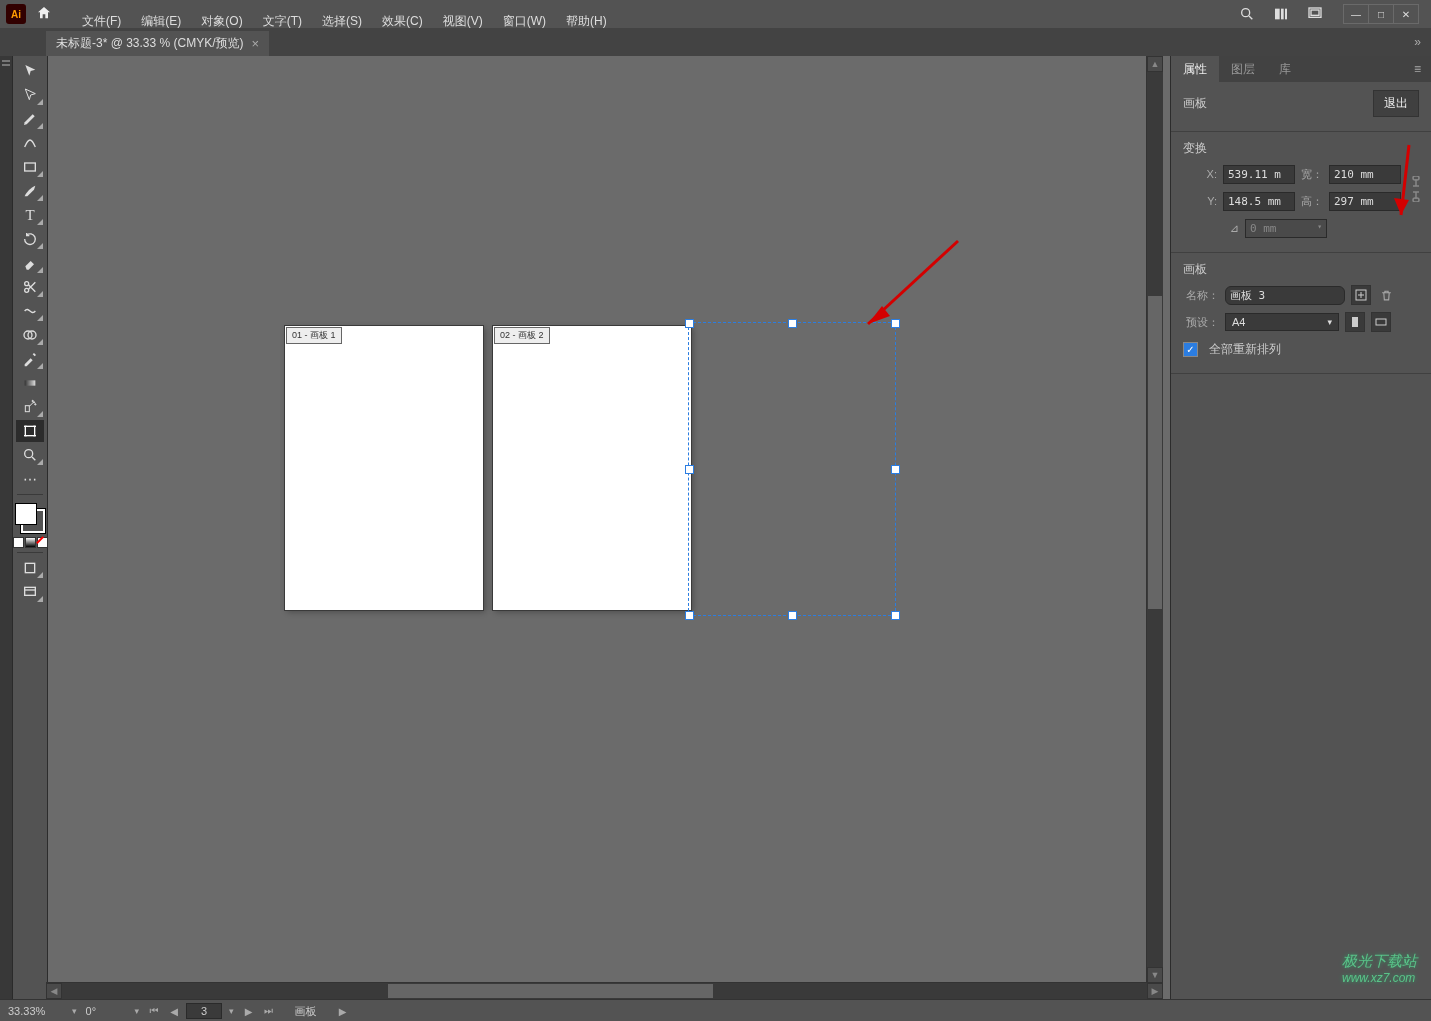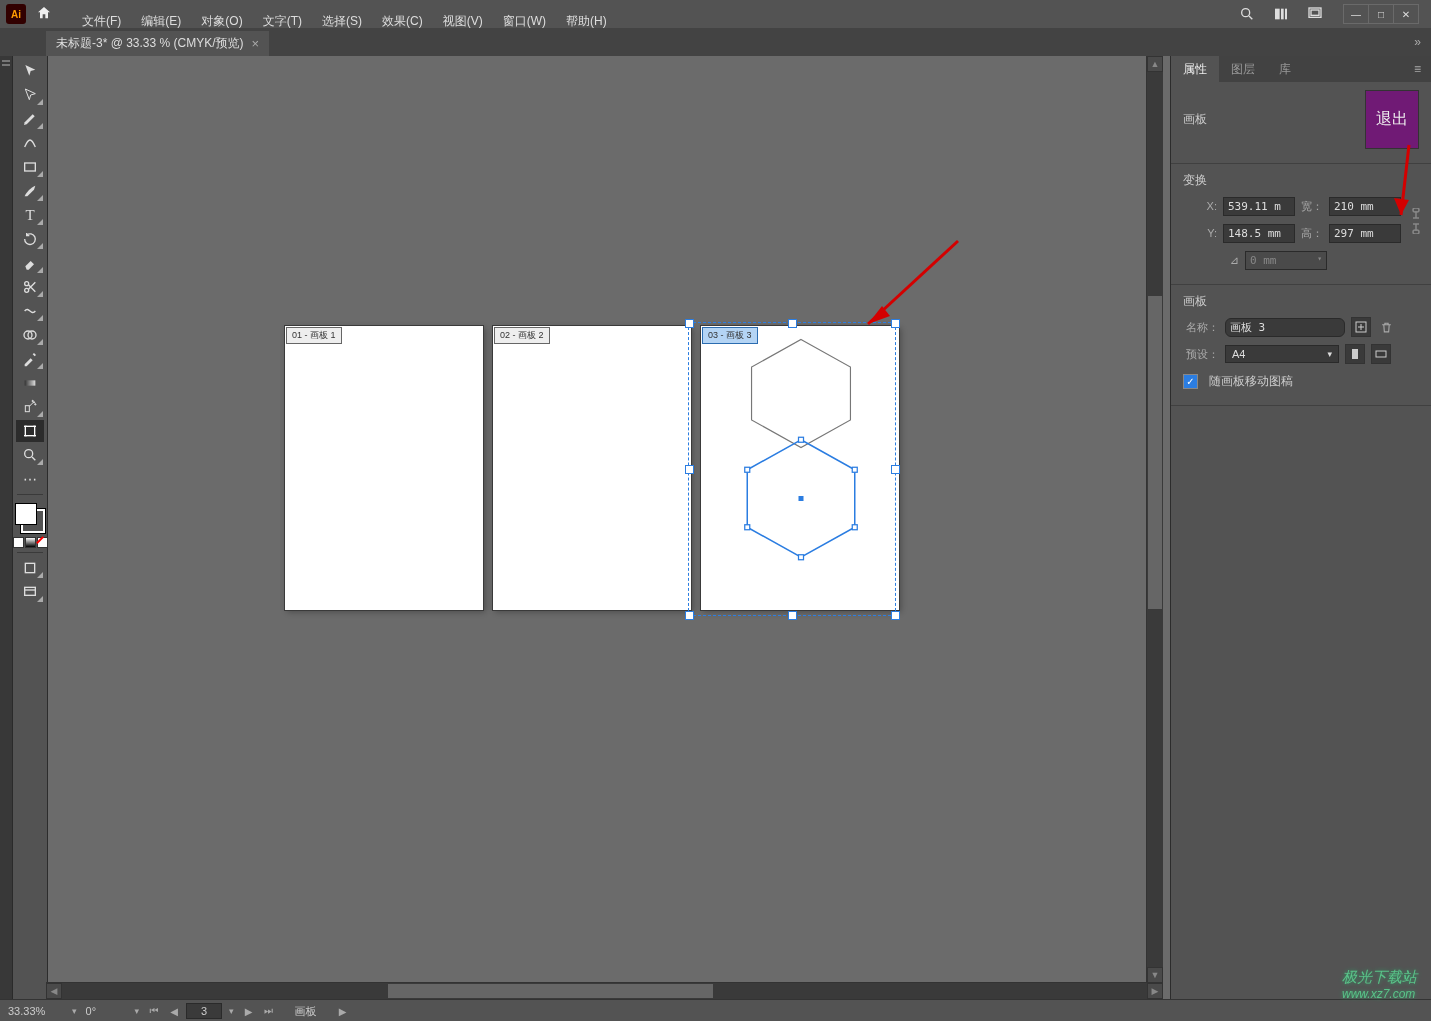--- a/index.html
+++ b/index.html
@@ -238,22 +238,22 @@
     display:flex;align-items:center;
     margin-bottom:5px;
     gap:6px;
     height:22px;
   }
   .sec-title{
     color:#ccc;font-size:12px;margin-bottom:6px;
     display:flex;align-items:center;justify-content:space-between;
   }
   .exit-btn{
-    background:#701a75;border:1px solid #333;color:#eee;
-    padding:18px 10px;font-size:16px;
+    background:#404040;border:1px solid #333;color:#eee;
+    padding:4px 10px;font-size:12px;
   }
   .field-label{
     color:#aaa;min-width:22px;text-align:right;font-size:11px;
   }
   .num-input{
     background:#3a3a3a;border:1px solid #2a2a2a;color:#ddd;
     padding:2px 4px;width:62px;font-size:11px;font-family:Consolas,monospace;
   }
   .num-input.ro{
     background:#4a4a4a;color:#888;
@@ -323,21 +323,21 @@
 
   .scroll-v{
     position:absolute;right:268px;top:56px;bottom:38px;width:16px;
     background:#4a4a4a;border-left:1px solid #333;
     display:flex;flex-direction:column;
   }
   .sv-track{flex:1;background:#3a3a3a;position:relative;}
   .sv-thumb{position:absolute;width:14px;left:1px;background:#666;top:25%;height:35%;}
 
   .watermark{
-    position:absolute;right:14px;bottom:20px;
+    position:absolute;right:14px;bottom:36px;
     color:#5bd08f;font-size:15px;font-style:italic;opacity:.9;
     text-shadow:0 0 4px #2aa86a;
     pointer-events:none;
   }
 </style>
 </head>
 <body>
 
 <div class="menubar">
   <div class="ai-logo">Ai</div>
@@ -545,38 +545,20 @@
   <div class="canvas-area">
 
     <div class="artboard" style="left:228px;top:270px;width:198px;height:284px;">
       <div class="ab-label-top">01 - 画板 1</div>
     </div>
 
     <div class="artboard" style="left:436px;top:270px;width:198px;height:284px;">
       <div class="ab-label-top">02 - 画板 2</div>
     </div>
 
-    <div class="artboard" style="left:644px;top:270px;width:198px;height:284px;">
-      <div class="ab-label-top sel">03 - 画板 3</div>
-
-      <svg class="hexagon" style="left:35px;top:10px;width:130px;height:115px;" viewBox="0 0 100 100">
-        <polygon points="50,3 93,27 93,73 50,97 7,73 7,27" stroke="#777" stroke-width="1" fill="none"></polygon>
-      </svg>
-
-      <svg class="hexagon" style="left:30px;top:110px;width:140px;height:125px;" viewBox="0 0 100 100">
-        <polygon points="50,3 93,27 93,73 50,97 7,73 7,27" stroke="#2b7de1" stroke-width="1.2" fill="none"></polygon>
-        <rect x="48" y="48" width="4" height="4" fill="#2b7de1"></rect>
-        <rect x="48" y="1" width="4" height="4" fill="#fff" stroke="#2b7de1"></rect>
-        <rect x="91" y="25" width="4" height="4" fill="#fff" stroke="#2b7de1"></rect>
-        <rect x="91" y="71" width="4" height="4" fill="#fff" stroke="#2b7de1"></rect>
-        <rect x="48" y="95" width="4" height="4" fill="#fff" stroke="#2b7de1"></rect>
-        <rect x="5" y="71" width="4" height="4" fill="#fff" stroke="#2b7de1"></rect>
-        <rect x="5" y="25" width="4" height="4" fill="#fff" stroke="#2b7de1"></rect>
-      </svg>
-    </div>
 
     <div class="selection-border" style="left:640px;top:266px;width:206px;height:292px;">
       <div class="sel-handle" style="left:0;top:0"></div>
       <div class="sel-handle" style="left:50%;top:0"></div>
       <div class="sel-handle" style="left:100%;top:0"></div>
       <div class="sel-handle" style="left:0;top:50%"></div>
       <div class="sel-handle" style="left:100%;top:50%"></div>
       <div class="sel-handle" style="left:0;top:100%"></div>
       <div class="sel-handle" style="left:50%;top:100%"></div>
       <div class="sel-handle" style="left:100%;top:100%"></div>
@@ -682,21 +664,21 @@
             </svg>
         </span>
         <span class="lil-icon">
           <svg width="12" height="12" viewBox="0 0 12 12" stroke="#ccc" fill="none">
               <rect x="1" y="3" width="10" height="6"></rect>
             </svg>
         </span>
       </div>
       <div class="section-row">
         <span class="chk">✓</span>
-        <span>随画板移动图稿</span>
+        <span>全部重新排列</span>
       </div>
     </div>
 
 
     <svg class="red-arrow" style="position:absolute;right:12px;top:140px;width:30px;height:90px" viewBox="0 0 30 90">
       <line x1="20" y1="5" x2="12" y2="75" stroke="#d40000" stroke-width="3"></line>
       <polygon points="12,75 5,58 20,60" fill="#d40000"></polygon>
     </svg>
   </div>
 </div>

